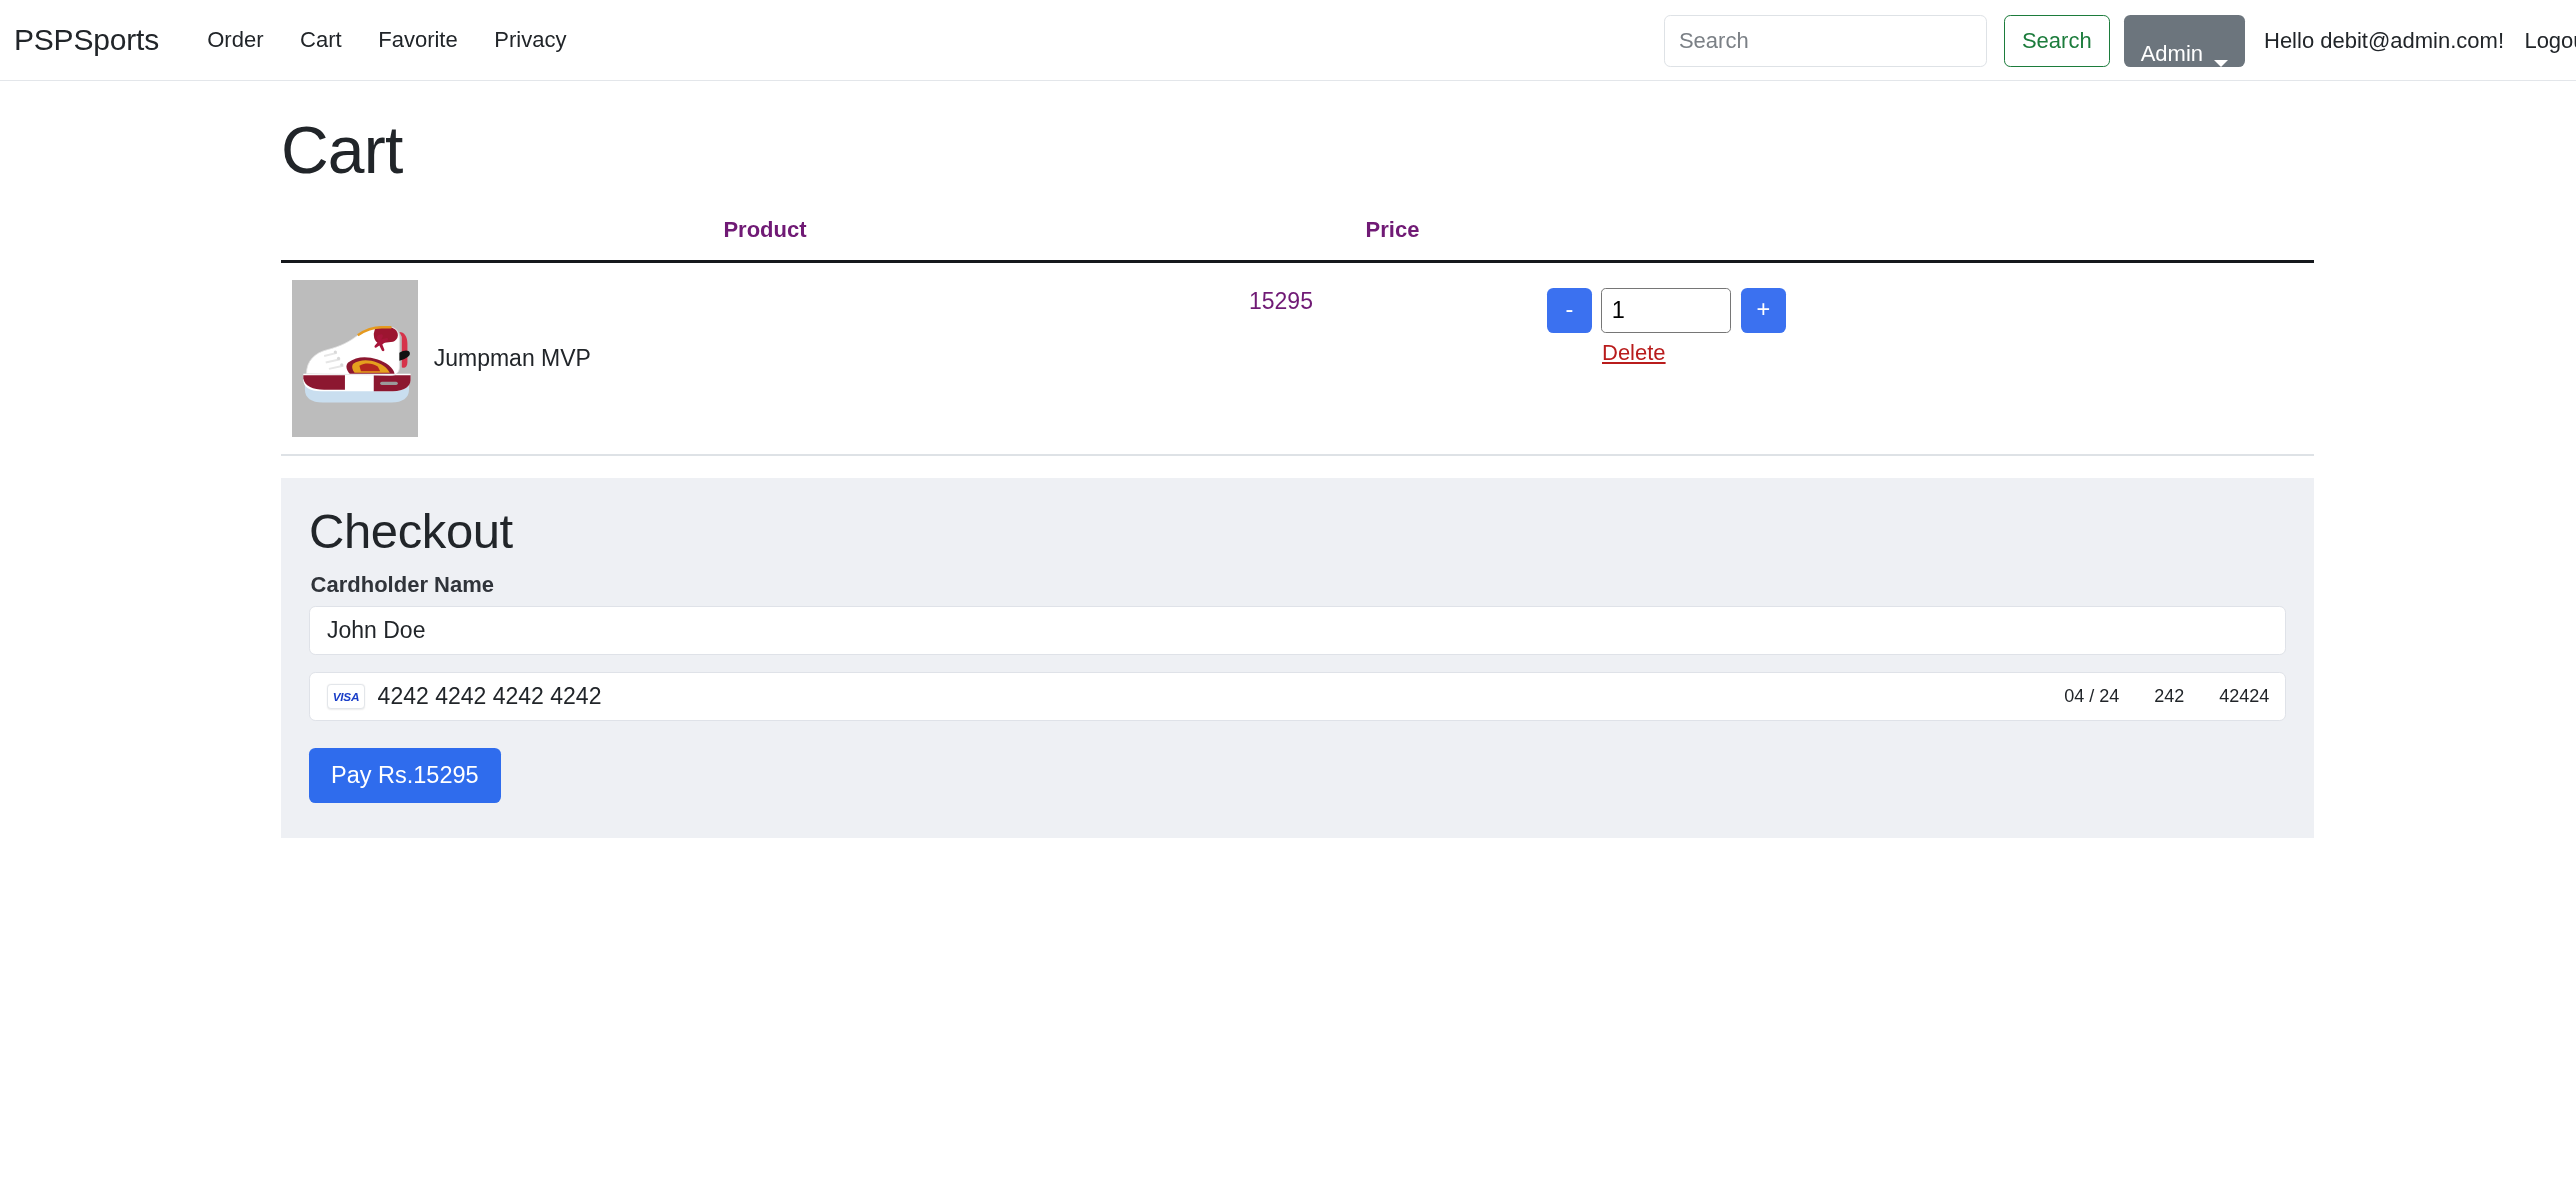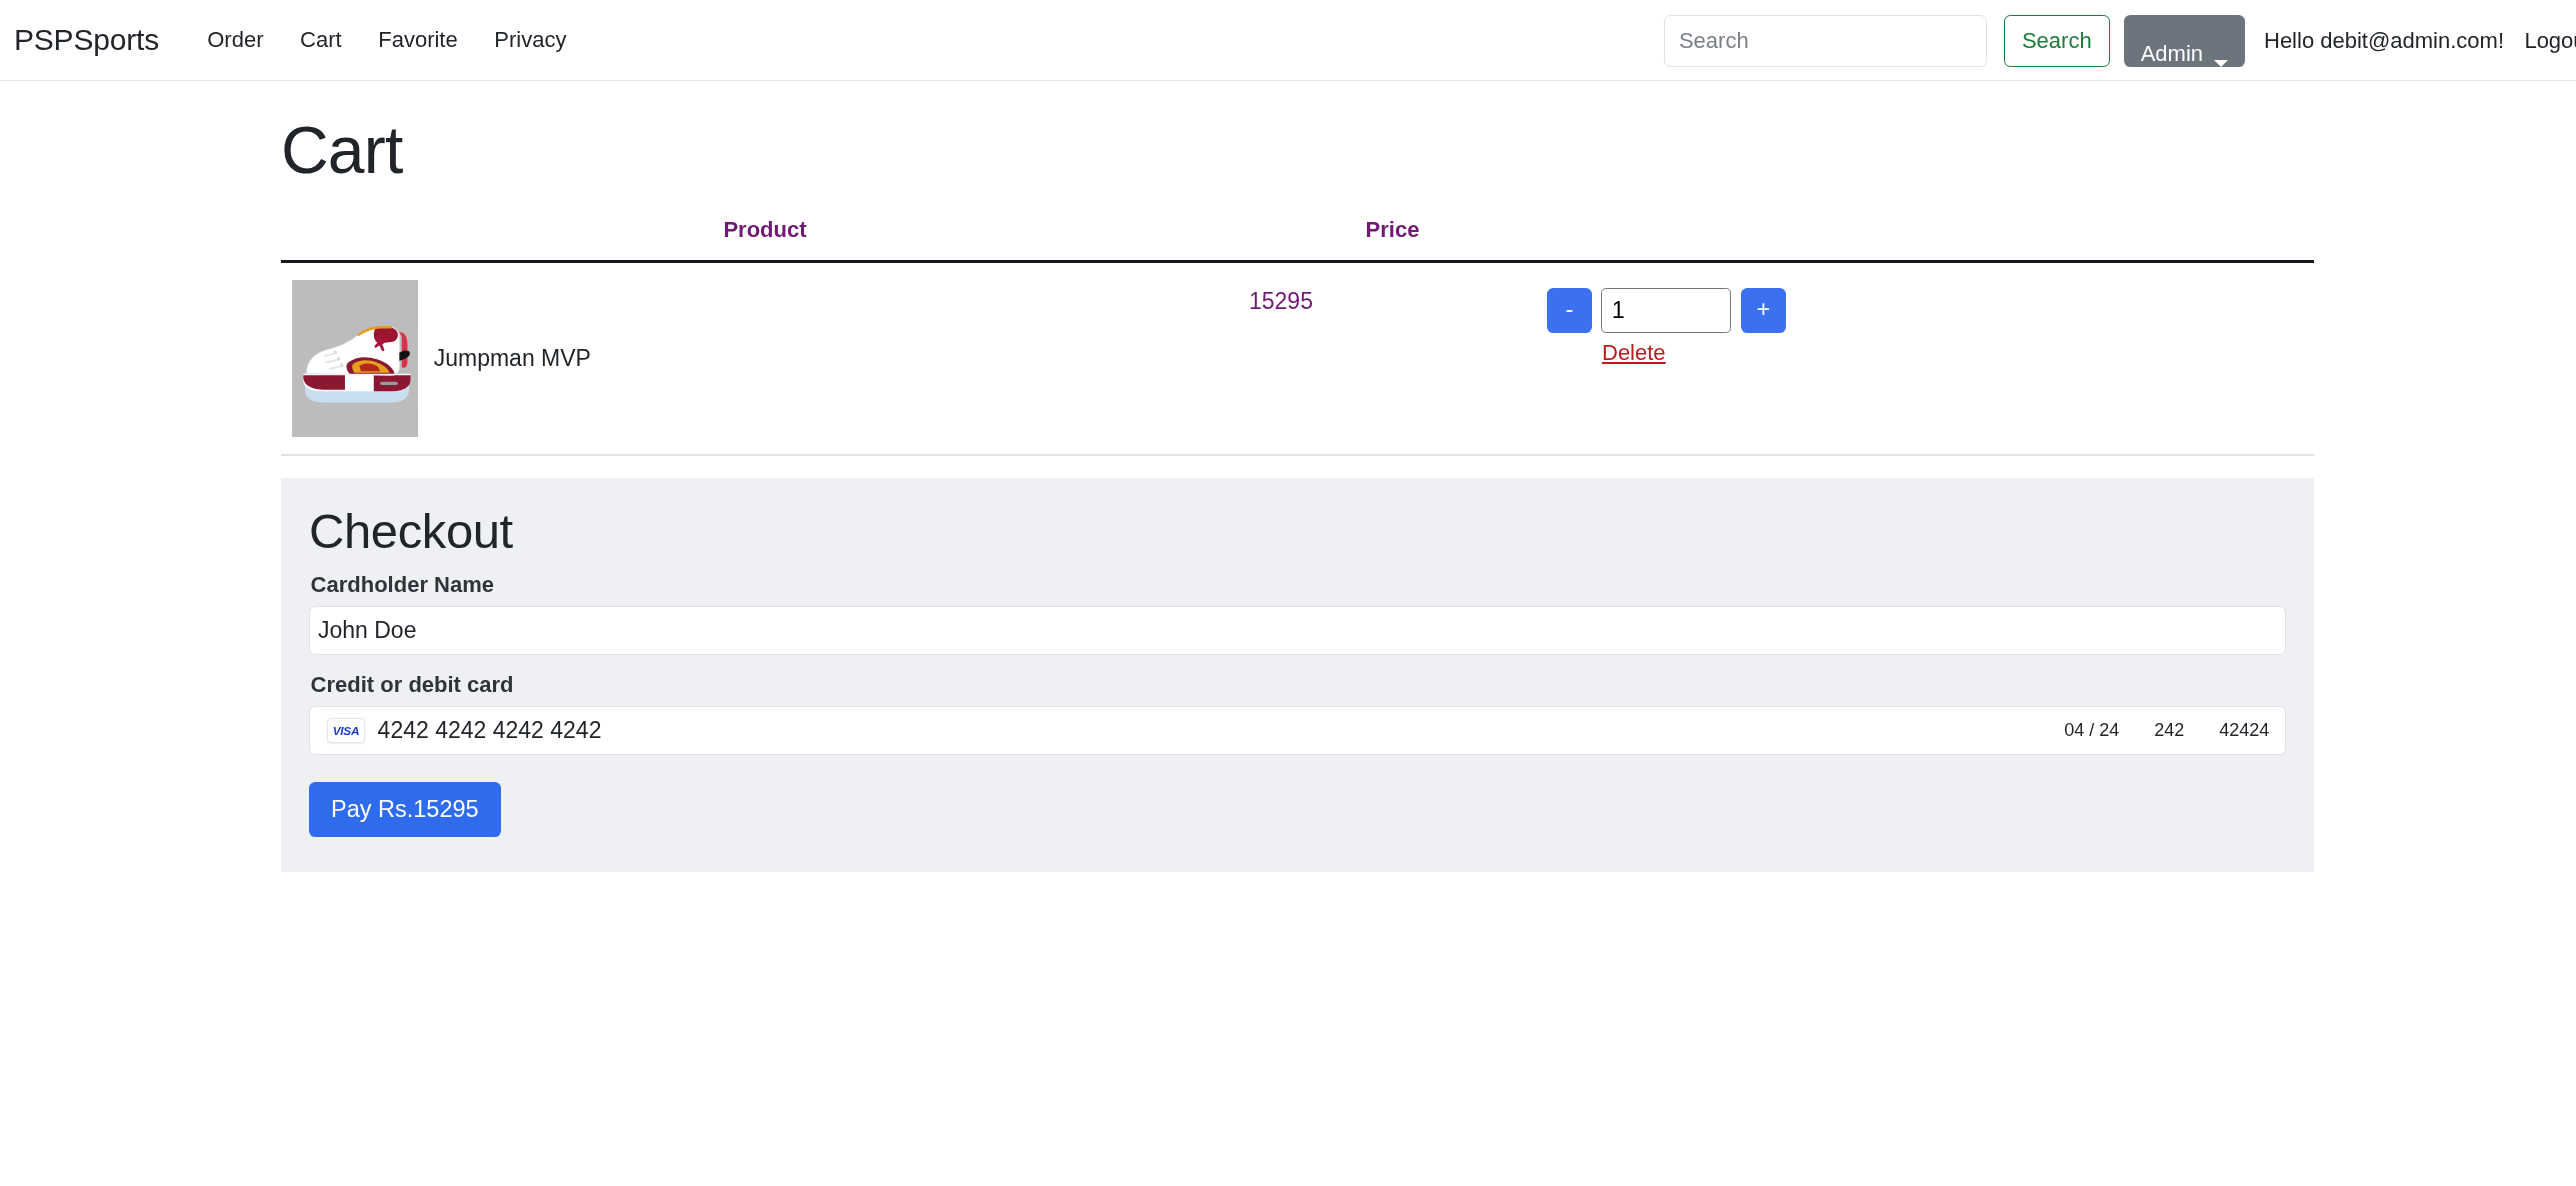--- a/index.html
+++ b/index.html
@@ -224,21 +224,21 @@
   }
   .text-field {
     display: block;
     width: 1977px;
     height: 49px;
     border: 1.6px solid #dfe2e8;
     border-radius: 6.3px;
     background: #fff;
     font-size: 23px;
     font-family: "Liberation Sans", sans-serif;
-    padding: 0 8px;
+    padding: 0 17px;
     color: #212529;
     outline: none;
     margin-bottom: 17px;
   }
   .card-field {
     width: 1977px;
     height: 49px;
     border: 1.6px solid #dfe2e8;
     border-radius: 6.3px;
     background: #fff;
@@ -380,21 +380,20 @@
       </tr>
     </tbody>
   </table>
 
   <div class="checkout-panel">
     <h2 class="checkout-title">Checkout</h2>
 
     <label class="field-label">Cardholder Name</label>
     <input class="text-field" type="text" value="John Doe" style="">
 
-    <label class="field-label">Credit or debit card</label>
     <div class="card-field">
       <span class="visa-badge">VISA</span>
       <span class="card-number">4242 4242 4242 4242</span>
       <span class="card-right">
         <span>04 / 24</span>
         <span>242</span>
         <span>42424</span>
       </span>
     </div>
 

